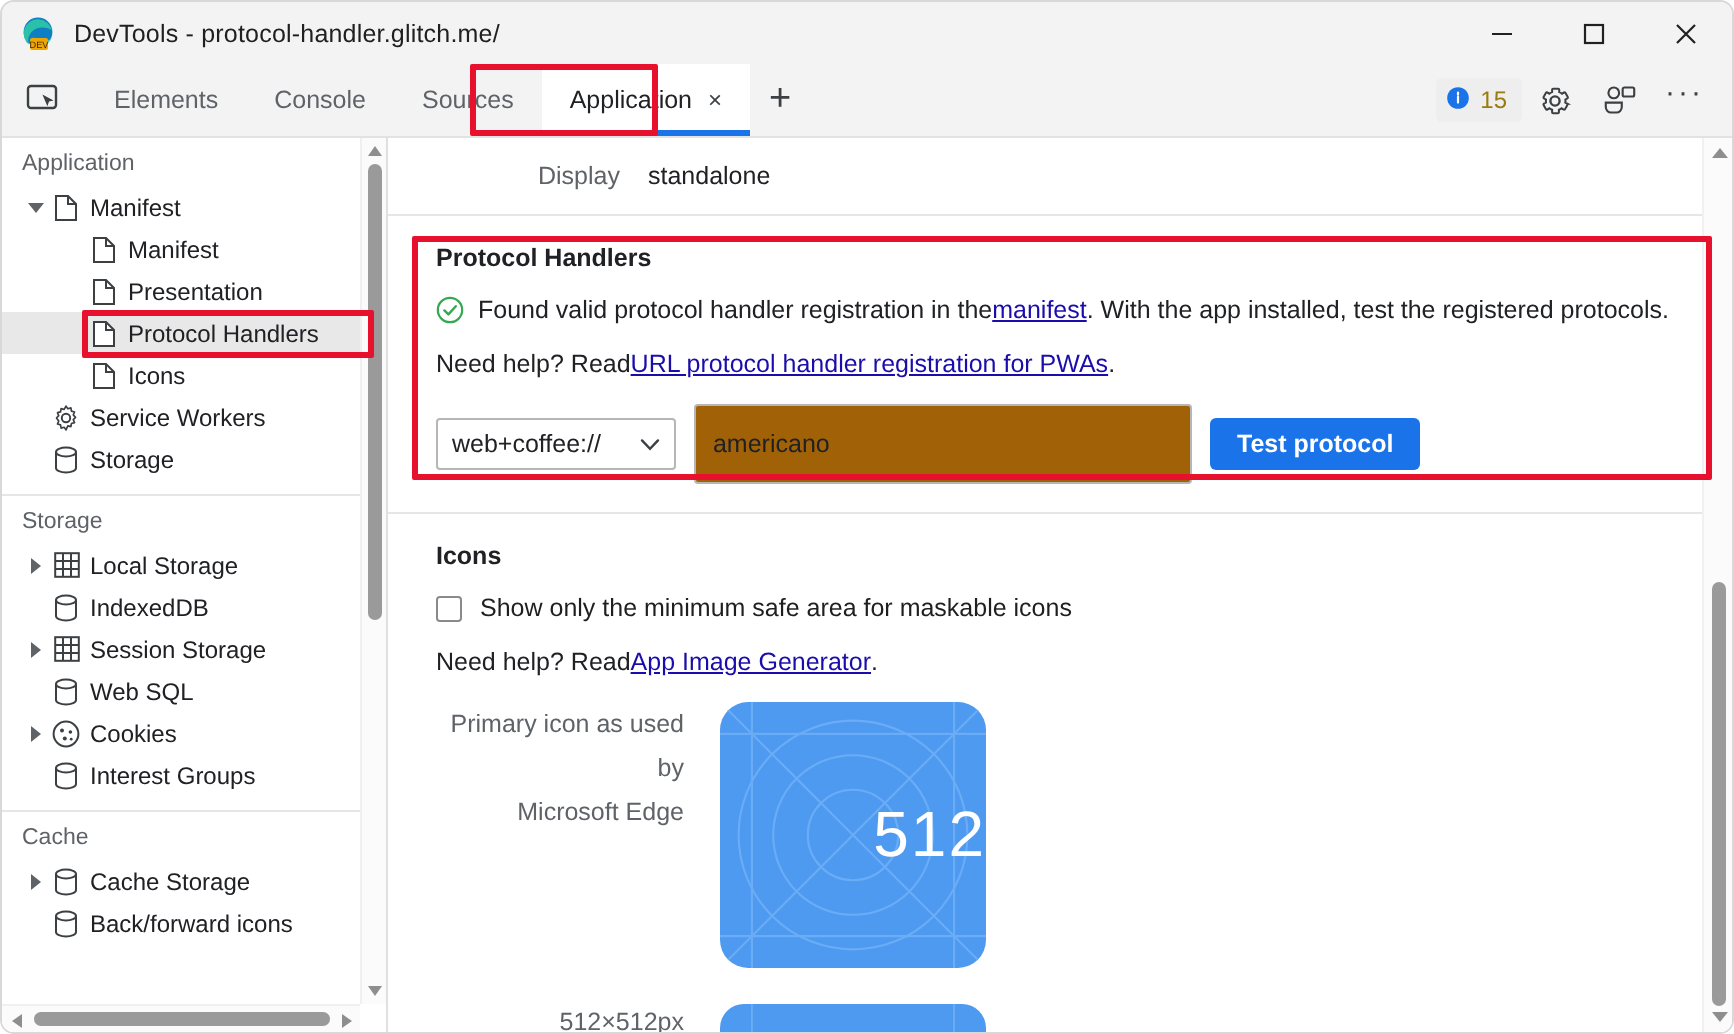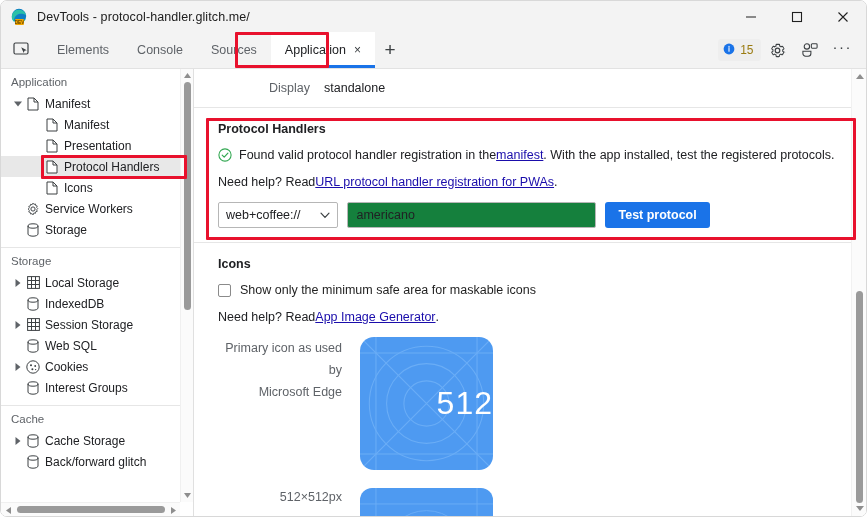--- a/index.html
+++ b/index.html
@@ -115,22 +115,22 @@
   .check-ok { width:14px; height:14px; flex:0 0 14px; margin-right:7px; }
 
   .field-row { display:flex; align-items:center; gap:9px; }
   .sel {
     height:26px; min-width:103px; border:1px solid #b6b6b6; border-radius:2px;
     background:#ffffff; display:flex; align-items:center; padding:0 7px;
     font-size:12.5px; color:#202124;gap:12px;
   }
   .sel .chev { margin-left:auto; padding-left:8px; display:flex; }
   .txt {
-    height:26px; width:249px; border:1px solid #b6b6b6; border-radius:2px;
-    background:#15803d; display:flex; align-items:center; padding:0 8px;
+    height:40px; width:249px; border:1px solid #b6b6b6; border-radius:2px;
+    background:#a16207; display:flex; align-items:center; padding:0 8px;
     font-size:12.5px; color:#202124;
   }
   .btn-primary {
     height:26px; background:#1a73e8; color:#ffffff; border-radius:3px;
     display:flex; align-items:center; padding:0 13px; font-size:12.5px; font-weight:bold;
   }
 
   .cbrow { display:flex; align-items:center; font-size:12.5px; margin-bottom:13px; }
   .cbox { width:13px; height:13px; border:1px solid #8a8a8a; border-radius:2px; background:#fff; margin-right:9px; flex:0 0 13px; }
 
@@ -409,21 +409,21 @@
             <span class="tlabel">Cache Storage</span>
           </div>
           <div class="tree-row depth1">
             <span class="arrow"></span>
             <span class="ticon">
               <svg width="12" height="14" viewBox="0 0 12 14">
                 <ellipse cx="6" cy="3" rx="5" ry="2.2" stroke="#3c4043" stroke-width="1" fill="none"></ellipse>
                 <path d="M1 3v8c0 1.2 2.2 2.2 5 2.2s5-1 5-2.2V3" stroke="#3c4043" stroke-width="1" fill="none"></path>
               </svg>
             </span>
-            <span class="tlabel">Back/forward glitch</span>
+            <span class="tlabel">Back/forward icons</span>
           </div>
         </div>
 
       <div id="sb-vtrack">
         <div class="sb-arrow" style="top:0;left:0;width:13px;height:13px;">
           <svg width="7" height="5" viewBox="0 0 7 5">
               <path d="M3.5 0L7 5H0z" fill="#8e8e8e"></path>
             </svg>
         </div>
         <div class="sb-arrow" style="bottom:0;left:0;width:13px;height:13px;">

